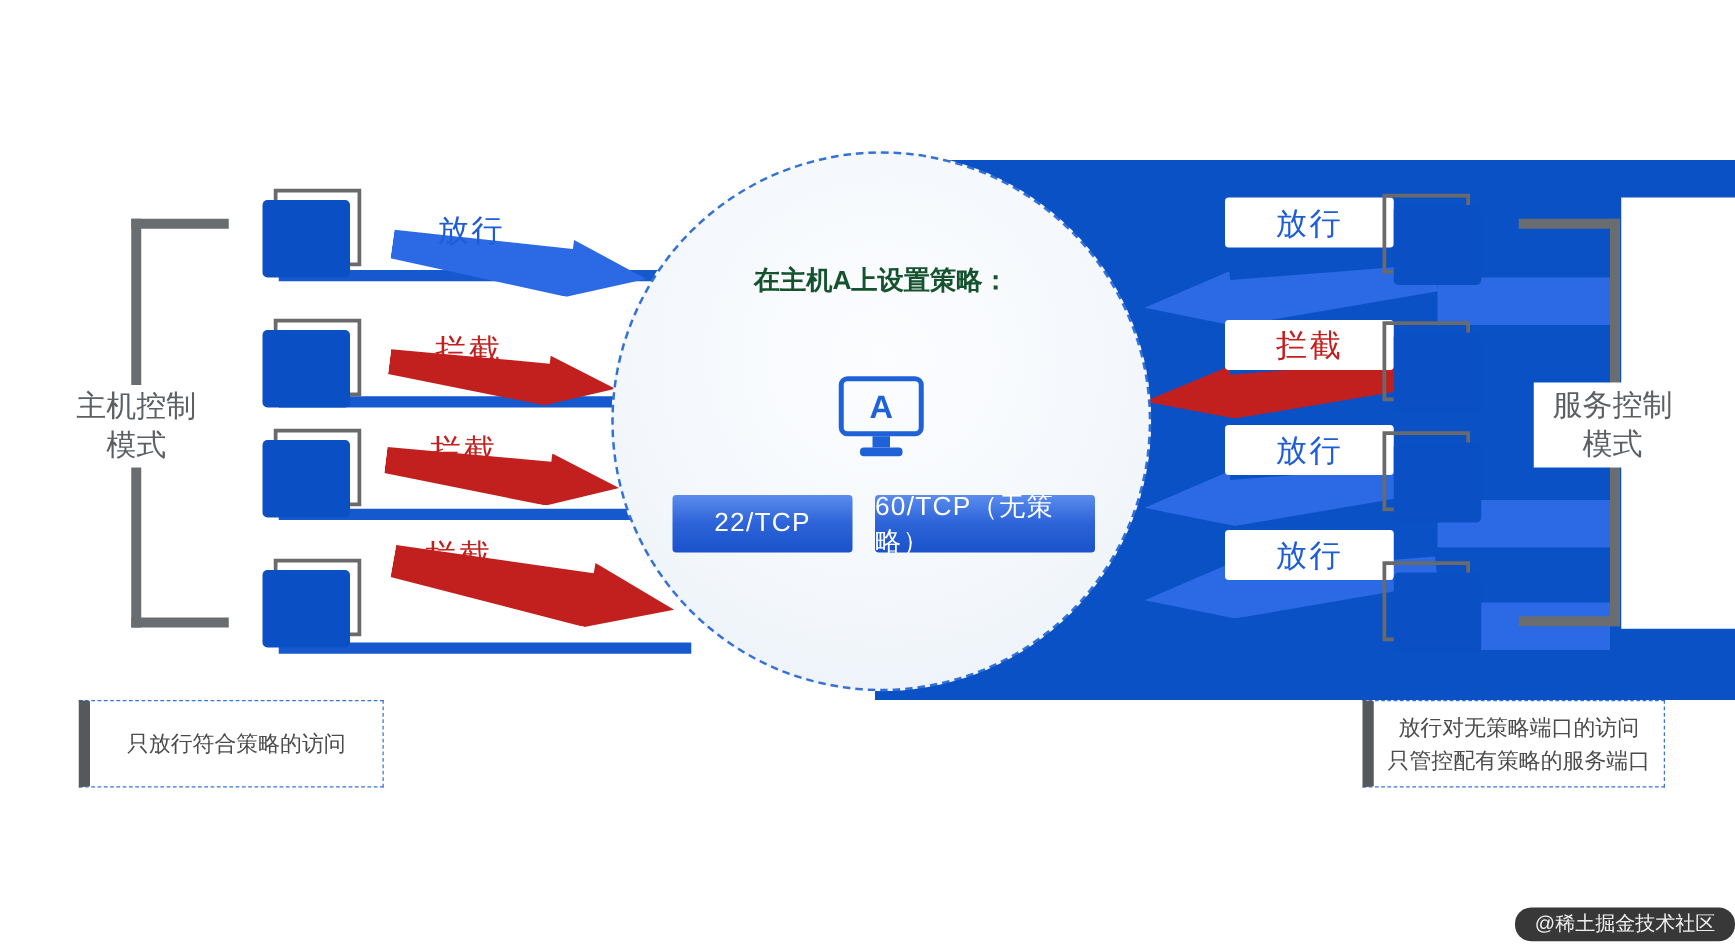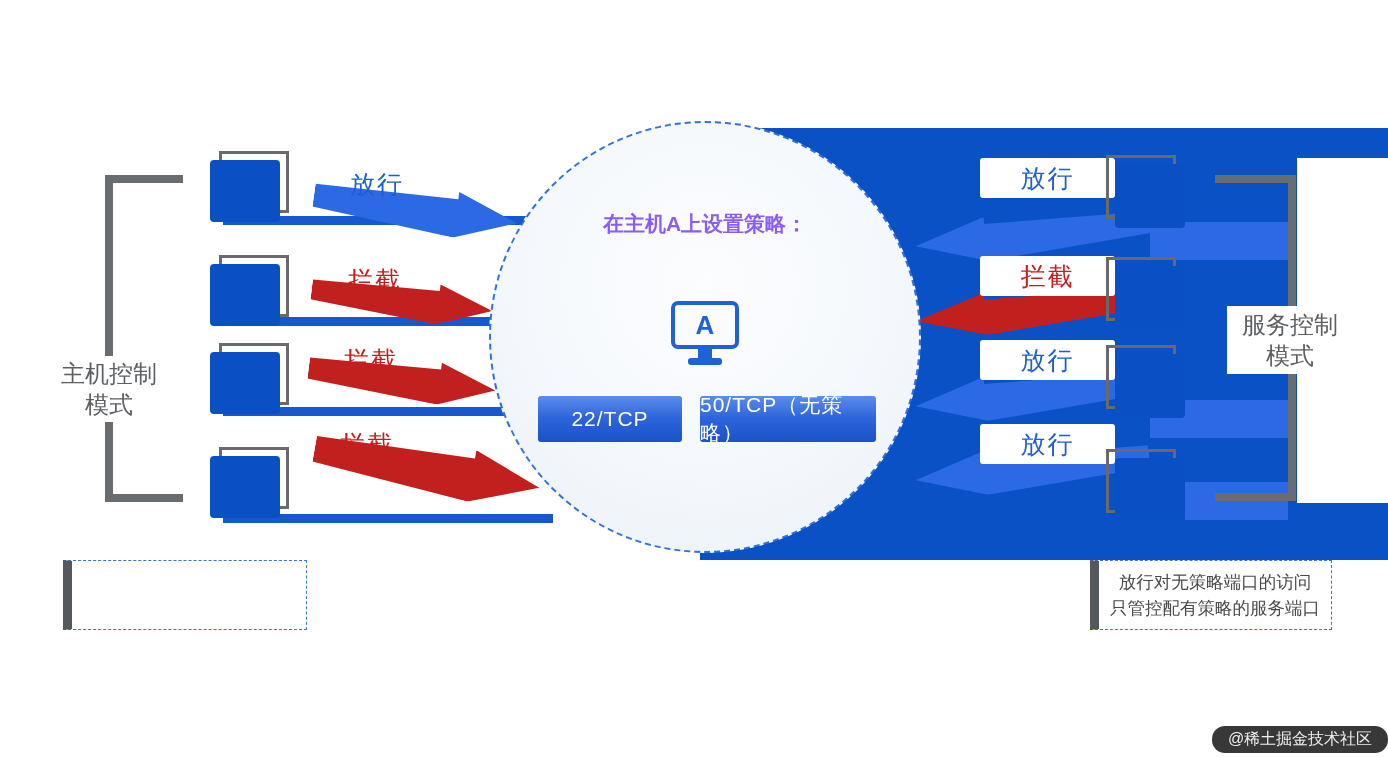--- a/index.html
+++ b/index.html
@@ -12,21 +12,21 @@
   .panel-cover{left:1297px;top:158px;width:91px;height:345px;background:#ffffff;z-index:2;}
 
   
   .bracket{z-index:4;}
   .bracket-left{left:105px;top:175px;width:78px;height:327px;
     border-left:8px solid #6a6d70;border-top:8px solid #6a6d70;border-bottom:8px solid #6a6d70;box-sizing:border-box;}
   .bracket-right{left:1215px;top:175px;width:81px;height:326px;
     border-right:8px solid #6a6d70;border-top:8px solid #6a6d70;border-bottom:8px solid #6a6d70;box-sizing:border-box;}
   .bracket-label{z-index:5;background:#ffffff;color:#5d6063;font-size:24px;line-height:31px;
     text-align:center;display:flex;flex-direction:column;justify-content:center;}
-  .bracket-label-left{left:50px;top:308px;width:118px;height:66px;margin-top:48px;}
+  .bracket-label-left{left:50px;top:308px;width:118px;height:66px;}
   .bracket-label-right{left:1227px;top:306px;width:126px;height:68px;}
 
   
   .sq{z-index:4;width:70px;}
   .sq .outline{position:absolute;width:70px;border:3px solid #6a6a6a;box-sizing:border-box;top:-9px;}
   .sq .fill{position:absolute;left:0;top:0;width:70px;background:#0a50c4;border-radius:4px;}
   .sq-l .outline{left:9px;}
   .sq-r .outline{left:-9px;}
 
   
@@ -44,21 +44,21 @@
   .flow-label{z-index:3;font-size:25px;font-weight:normal;letter-spacing:2px;}
   .flow-allow{color:#1d5ed6;}
   .flow-block{color:#c2201e;}
   .flow-box{width:135px;height:40px;background:#ffffff;border-radius:3px;z-index:3;
     display:flex;align-items:center;justify-content:center;}
 
   
   .circle{left:489px;top:121px;width:432px;height:432px;border-radius:50%;z-index:6;
     border:2px dashed #3471d6;box-sizing:border-box;
     background:radial-gradient(circle at 50% 38%, #fcfdff 0%, #f3f7fb 62%, #e9eff7 100%);}
-  .policy-line{left:489px;width:432px;text-align:center;color:#8b5cf6;font-weight:bold;font-size:21px;z-index:7;}
+  .policy-line{left:489px;width:432px;text-align:center;color:#14532d;font-weight:bold;font-size:21px;z-index:7;}
   .monitor-screen{left:671px;top:301px;width:68px;height:48px;border:4px solid #1f62d8;border-radius:7px;
     box-sizing:border-box;z-index:7;display:flex;align-items:center;justify-content:center;
     color:#1f62d8;font-weight:bold;font-size:26px;background:transparent;}
   .monitor-neck{left:698px;top:349px;width:14px;height:9px;background:#1f62d8;z-index:7;}
   .monitor-base{left:688px;top:358px;width:34px;height:7px;background:#1f62d8;border-radius:3px;z-index:7;}
   .port-btn{top:396px;height:46px;z-index:7;border-radius:3px;color:#ffffff;font-size:21px;letter-spacing:1px;
     display:flex;align-items:center;justify-content:center;
     background:linear-gradient(180deg,#5b8ded 0%,#2e64d9 48%,#1a52cb 100%);}
   .port-btn-1{left:538px;width:144px;}
   .port-btn-2{left:700px;width:176px;}
@@ -170,24 +170,25 @@
   <div class="abs monitor-screen">
     <span>A</span>
   </div>
   <div class="abs monitor-neck"></div>
   <div class="abs monitor-base"></div>
 
   <div class="abs port-btn port-btn-1">
     <span>22/TCP</span>
   </div>
   <div class="abs port-btn port-btn-2">
-    <span>50/TCP（无策略）</span>
+    <span>60/TCP（无策略）</span>
   </div>
 
   <div class="abs note note-left">
+    <span>只放行符合策略的访问</span>
   </div>
   <div class="abs note note-right">
     <span>放行对无策略端口的访问</span>
     <span>只管控配有策略的服务端口</span>
   </div>
 
   <div class="abs watermark">
     <span>@稀土掘金技术社区</span>
   </div>
 

